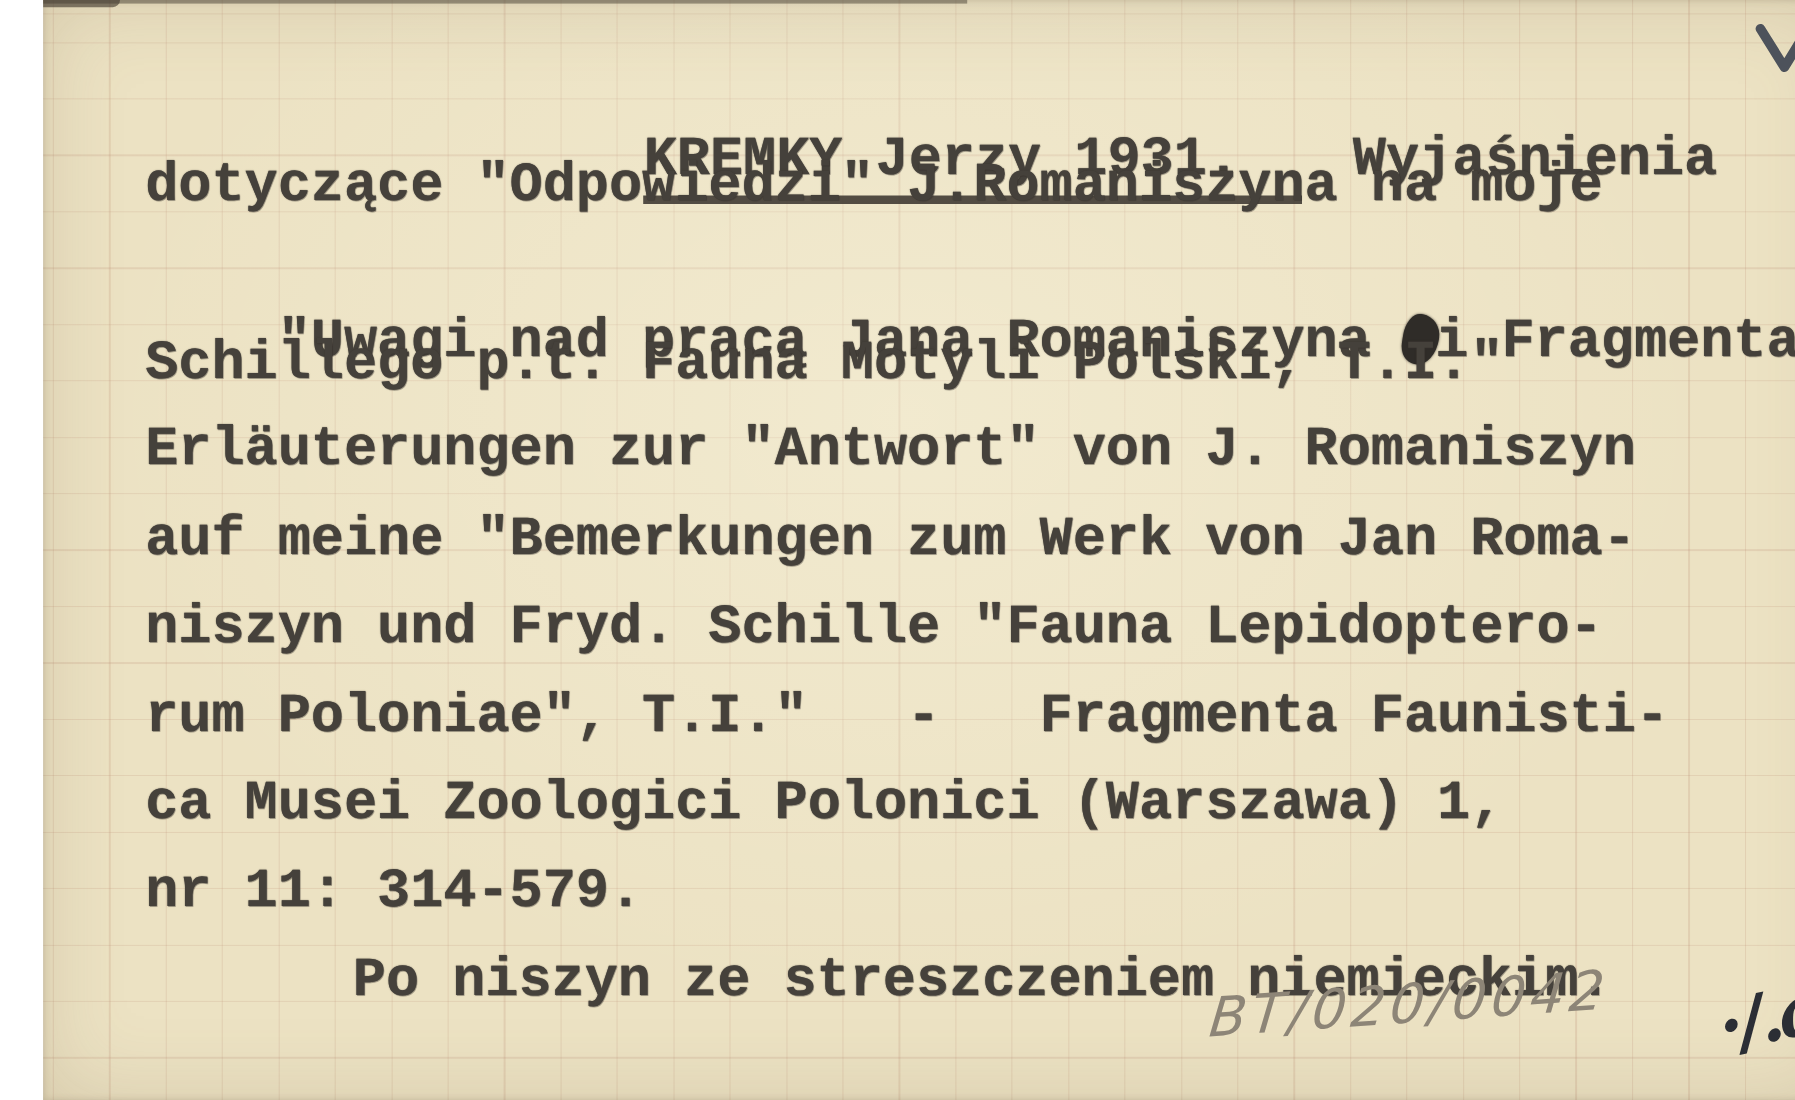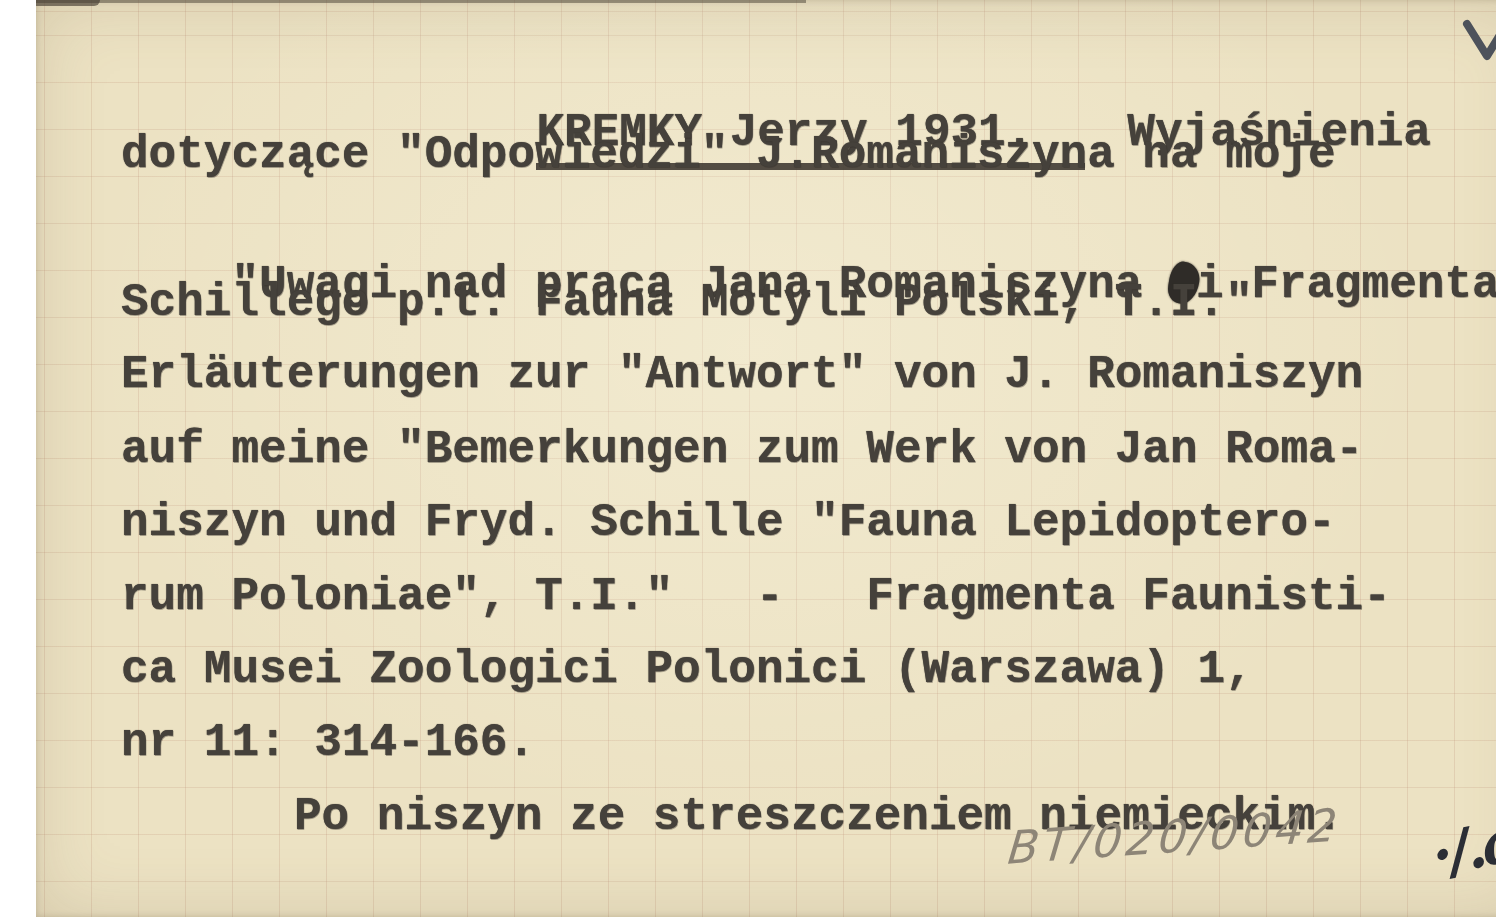--- a/index.html
+++ b/index.html
@@ -92,21 +92,21 @@
   <div class="typed l3">
     <span>"Uwagi nad pracą Jana Romaniszyna </span><span class="ink-blot"></span><span>i Fragmenta</span>
   </div>
 
   <div class="typed l4">Schillego p.t. Fauna Motyli Polski, T.I."</div>
   <div class="typed l5">Erläuterungen zur "Antwort" von J. Romaniszyn</div>
   <div class="typed l6">auf meine "Bemerkungen zum Werk von Jan Roma-</div>
   <div class="typed l7">niszyn und Fryd. Schille "Fauna Lepidoptero-</div>
   <div class="typed l8">rum Poloniae", T.I."   -   Fragmenta Faunisti-</div>
   <div class="typed l9">ca Musei Zoologici Polonici (Warszawa) 1,</div>
-  <div class="typed l10">nr 11: 314-166.</div>
+  <div class="typed l10">nr 11: 314-579.</div>
   <div class="typed l11">Po niszyn ze streszczeniem niemieckim.</div>
 
   <div class="checkmark">
     <svg width="62" height="58" viewBox="0 0 62 58">
       <path d="M7 18 L27 50 L54 6" fill="none" stroke="#4d525b" stroke-width="8" stroke-linecap="round" stroke-linejoin="round"></path>
     </svg>
   </div>
 
   <div class="pencil-note">BT/020/0042</div>
 

